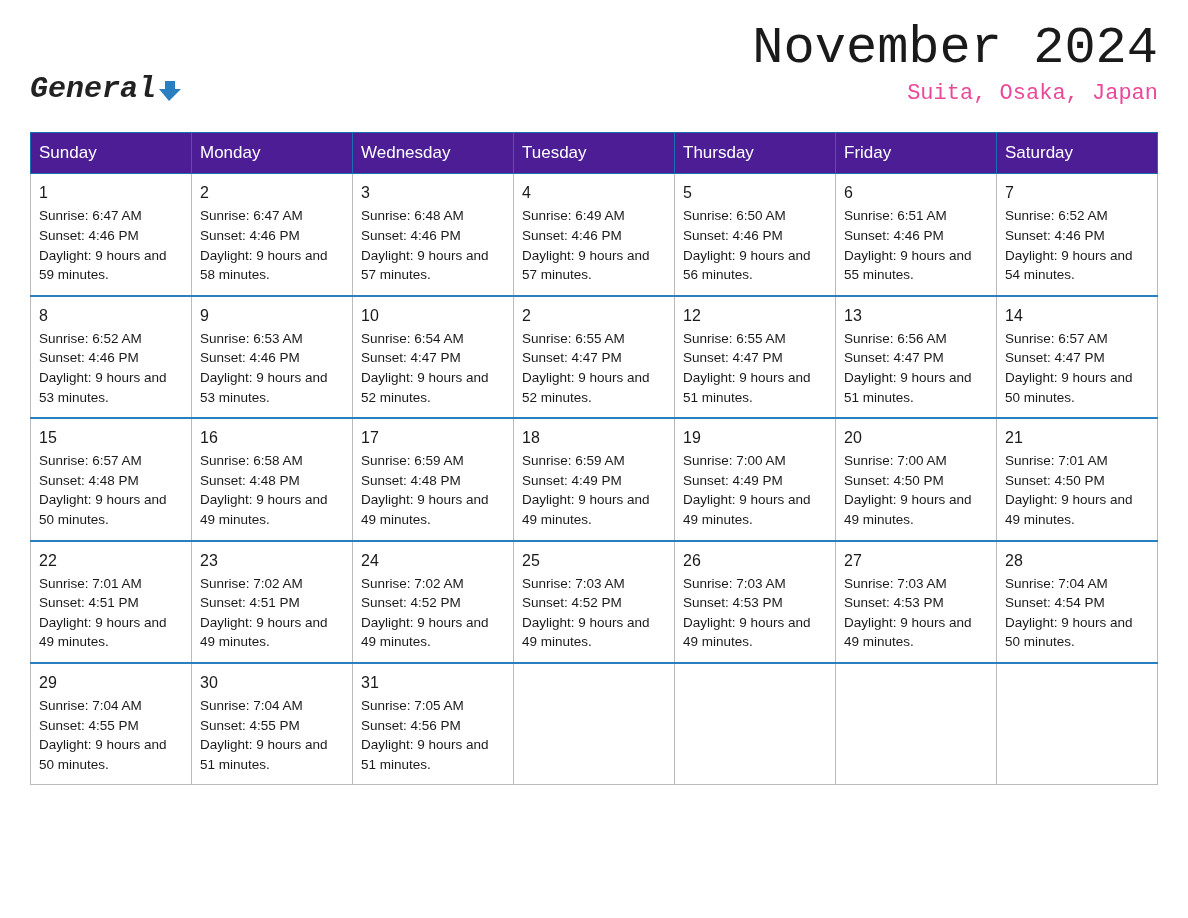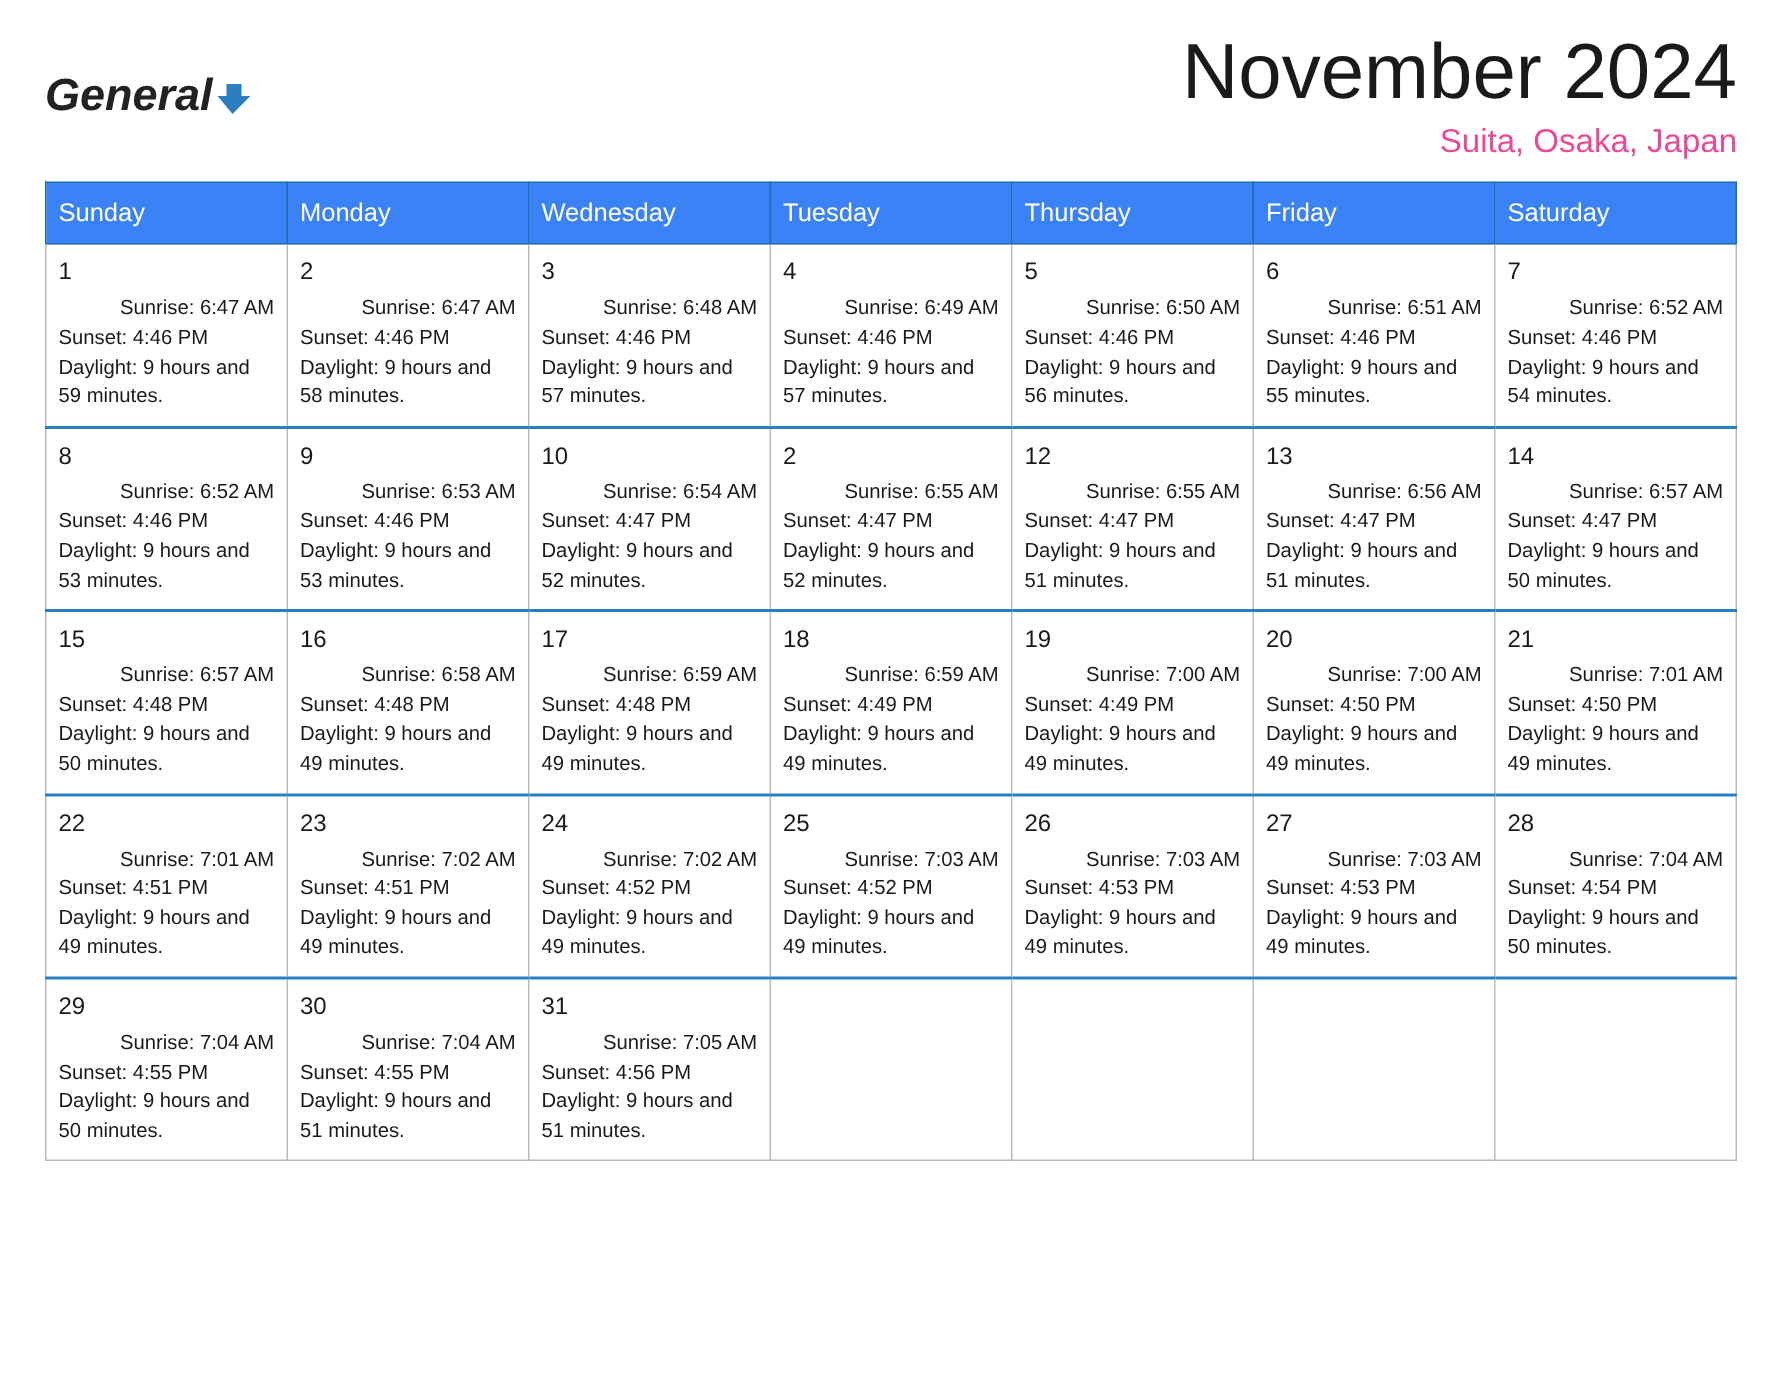--- a/index.html
+++ b/index.html
@@ -6,22 +6,23 @@
     body {
       font-family: Arial, sans-serif;
       background: #fff;
       padding: 20px 30px;
       width: 1188px;
       min-height: 918px;
     }
     .header {
       display: flex;
       justify-content: space-between;
-      align-items: center;
-      margin-bottom: 14px;
+      align-items: flex-end;
+      margin-bottom: 26px;
+      font-family: Liberation Mono, monospace;
     }
     .title-section {
       text-align: right;
     }
     .month-title {
       font-size: 52px;
       font-weight: normal;
       color: #1a1a1a;
       line-height: 1.1;
     }
@@ -29,21 +30,21 @@
       font-size: 22px;
       color: #ec4899;
       margin-top: 4px;
     }
     .calendar {
       width: 100%;
       border-collapse: collapse;
       border: 1px solid #999;
     }
     .calendar th {
-      background: #3b82f6;
+      background: #4c1d95;
       color: #fff;
       font-size: 17px;
       font-weight: normal;
       padding: 10px 8px;
       text-align: left;
       border: 1px solid #1a6faf;
     }
     .calendar td {
       vertical-align: top;
       padding: 7px 8px 10px 8px;
@@ -59,21 +60,20 @@
     .day-number {
       font-size: 16px;
       font-weight: normal;
       color: #1a1a1a;
       margin-bottom: 2px;
       display: block;
     }
     .day-info {
       color: #1a1a1a;
       font-size: 13.5px;
-      margin-left: 41px;
     }
     .row-border td {
       border-top: 2px solid #2a7fc1;
     }
     .logo-col {
       display: flex;
       flex-direction: column;
     }
     .logo-row1 {
       display: flex;

